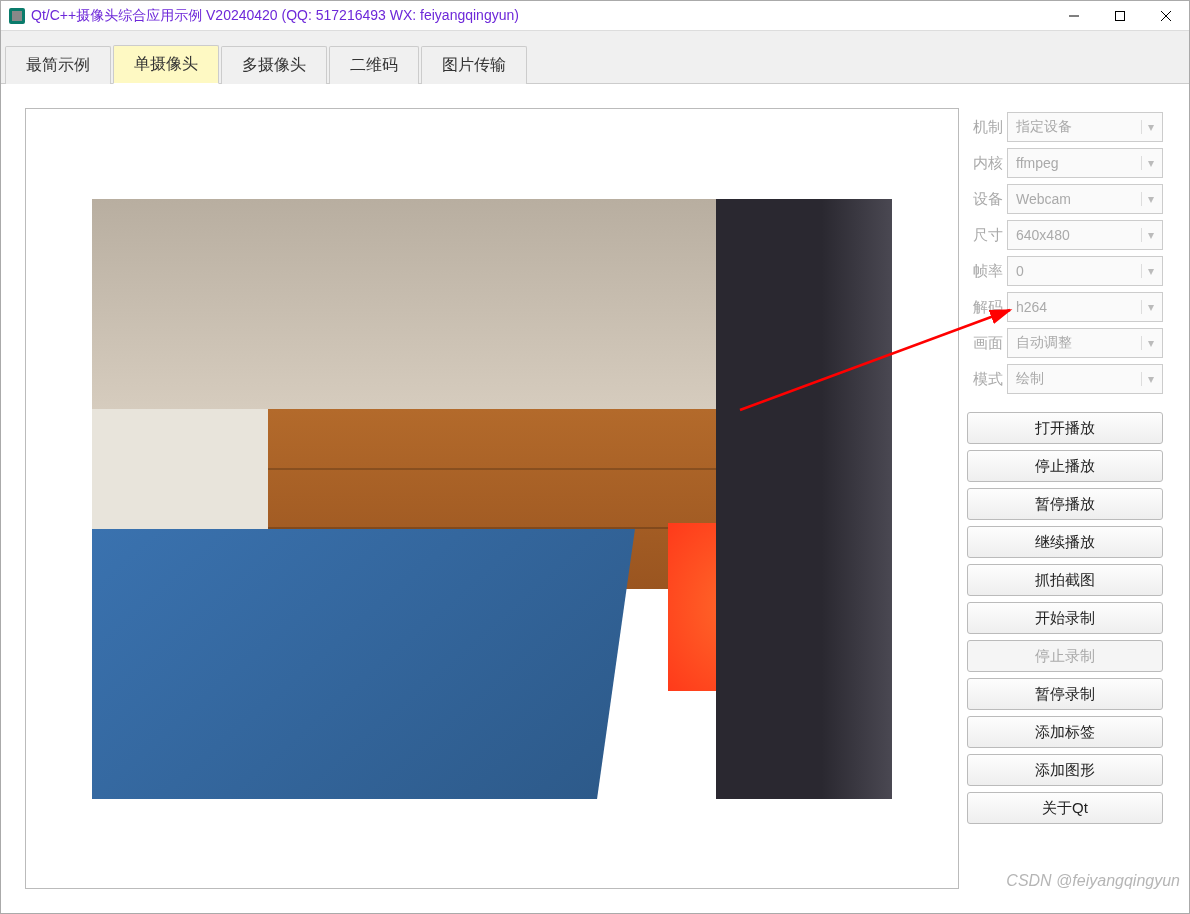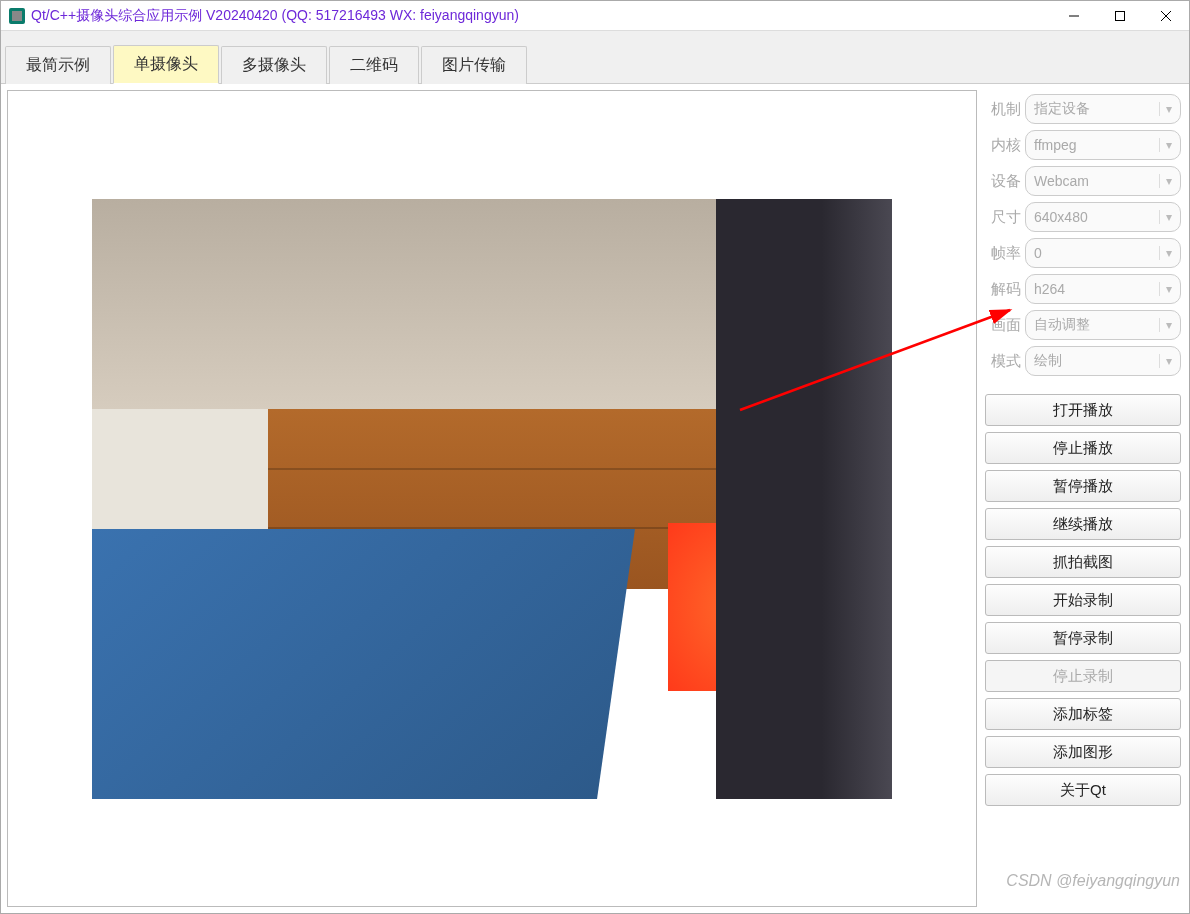--- a/index.html
+++ b/index.html
@@ -63,21 +63,21 @@
     color: #333;
     position: relative;
     top: 1px;
     border-radius: 2px 2px 0 0;
   }
   .tab.active { background: #fef9c3; border-bottom: 1px solid #fff; }
   .content {
     flex: 1;
     display: flex;
     background: #fff;
-    padding: 6px;
+    padding: 24px;
     gap: 6px;
   }
   .video-pane {
     flex: 1;
     background: #fff;
     border: 1px solid #bbb;
     display: flex;
     align-items: center;
     justify-content: center;
     position: relative;
@@ -104,21 +104,21 @@
     display: flex;
     flex-direction: column;
     gap: 6px;
     padding: 4px 2px;
   }
   .form-row { display: flex; align-items: center; gap: 4px; }
   .form-label { width: 36px; text-align: right; color: #aaa; font-size: 15px;}
   .form-select {
     flex: 1; height: 30px; border: 1px solid #ccc; background: #fafafa;
     display: flex; align-items: center; padding: 0 8px; color: #aaa;
-    border-radius: 10px; justify-content: space-between; cursor: default;
+    border-radius: 0; justify-content: space-between; cursor: default;
   }
   .chevron { color:#bbb; font-size:12px; border-left:1px solid #ddd; padding-left:6px;}
   .btn {
     height: 32px; border: 1px solid #bbb; background: linear-gradient(#fdfdfd,#eee);
     border-radius: 3px; display: flex; align-items: center; justify-content: center;
     font-size: 15px; cursor: pointer; color:#222;
   }
   .btn.disabled { color: #aaa; cursor: default; background:#f5f5f5;}
   .arrow-annot {
     position: absolute;
@@ -243,22 +243,22 @@
             <span class="chevron">▾</span>
           </div>
         </div>
         <div style="height: 6px;"></div>
         <div class="btn">打开播放</div>
         <div class="btn">停止播放</div>
         <div class="btn">暂停播放</div>
         <div class="btn">继续播放</div>
         <div class="btn">抓拍截图</div>
         <div class="btn">开始录制</div>
+        <div class="btn disabled">停止录制</div>
         <div class="btn">暂停录制</div>
-        <div class="btn disabled">停止录制</div>
         <div class="btn">添加标签</div>
         <div class="btn">添加图形</div>
         <div class="btn">关于Qt</div>
       </div>
   </div>
 
 </div>
 
 <svg class="arrow-annot" style="left:730px; top:300px;" width="300" height="120">
   <defs>

